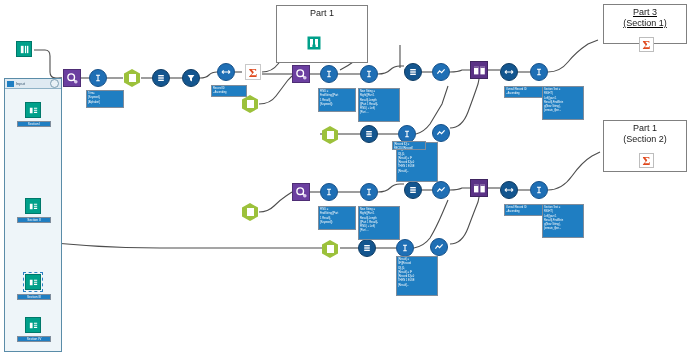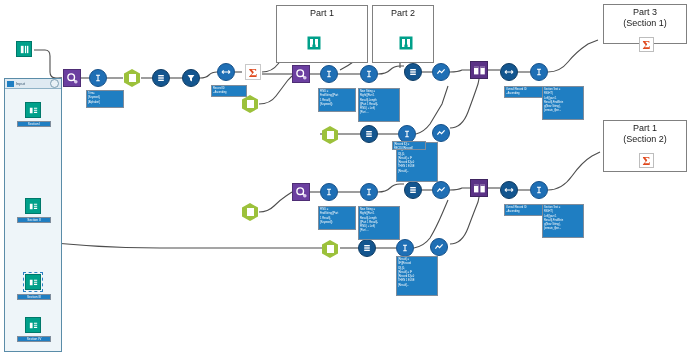--- a/index.html
+++ b/index.html
@@ -179,32 +179,22 @@
     <div class="ptitle">Part 1</div>
     <div class="tool" style="left:28px;top:28px;background:none;border:none;">
       <svg width="14" height="14" viewBox="0 0 14 14">
         <rect x="0.5" y="0.5" width="13" height="13" fill="#00a08a"></rect>
         <path d="M3,3 h3 v8 h-3 z M8,3 h3 v8 h-3 z" fill="#ffffff"></path>
         <rect x="5.4" y="8.6" width="3.2" height="2.4" fill="#00a08a"></rect>
       </svg>
     </div>
   </div>
 
-  <div class="partbox" style="left:372px;top:5px;width:62px;height:58px;">
-    <div class="ptitle">Part 2</div>
-    <div class="tool" style="left:24px;top:28px;background:none;border:none;">
-      <svg width="14" height="14" viewBox="0 0 14 14">
-        <rect x="0.5" y="0.5" width="13" height="13" fill="#00a08a"></rect>
-        <path d="M3,3 h3 v8 h-3 z M8,3 h3 v8 h-3 z" fill="#ffffff"></path>
-        <rect x="5.4" y="8.6" width="3.2" height="2.4" fill="#00a08a"></rect>
-      </svg>
-    </div>
-  </div>
-
-  <div class="partbox" style="left:603px;top:4px;width:84px;height:40px;">
+
+  <div class="partbox" style="left:603px;top:4px;width:84px;height:40px;text-decoration:underline;">
     <div class="ptitle">Part 3
 (Section 1)</div>
     <div class="tool" style="left:33px;top:30px;background:none;border:none;">
       <svg width="15" height="15" viewBox="0 0 15 15">
         <rect x="0.5" y="0.5" width="14" height="14" fill="#ffffff" stroke="#bdbdbd"></rect>
         <text x="7.5" y="12" font-size="12" font-family="Liberation Serif, serif" fill="#e04a1e" text-anchor="middle" font-weight="bold">Σ</text>
       </svg>
     </div>
   </div>
 

